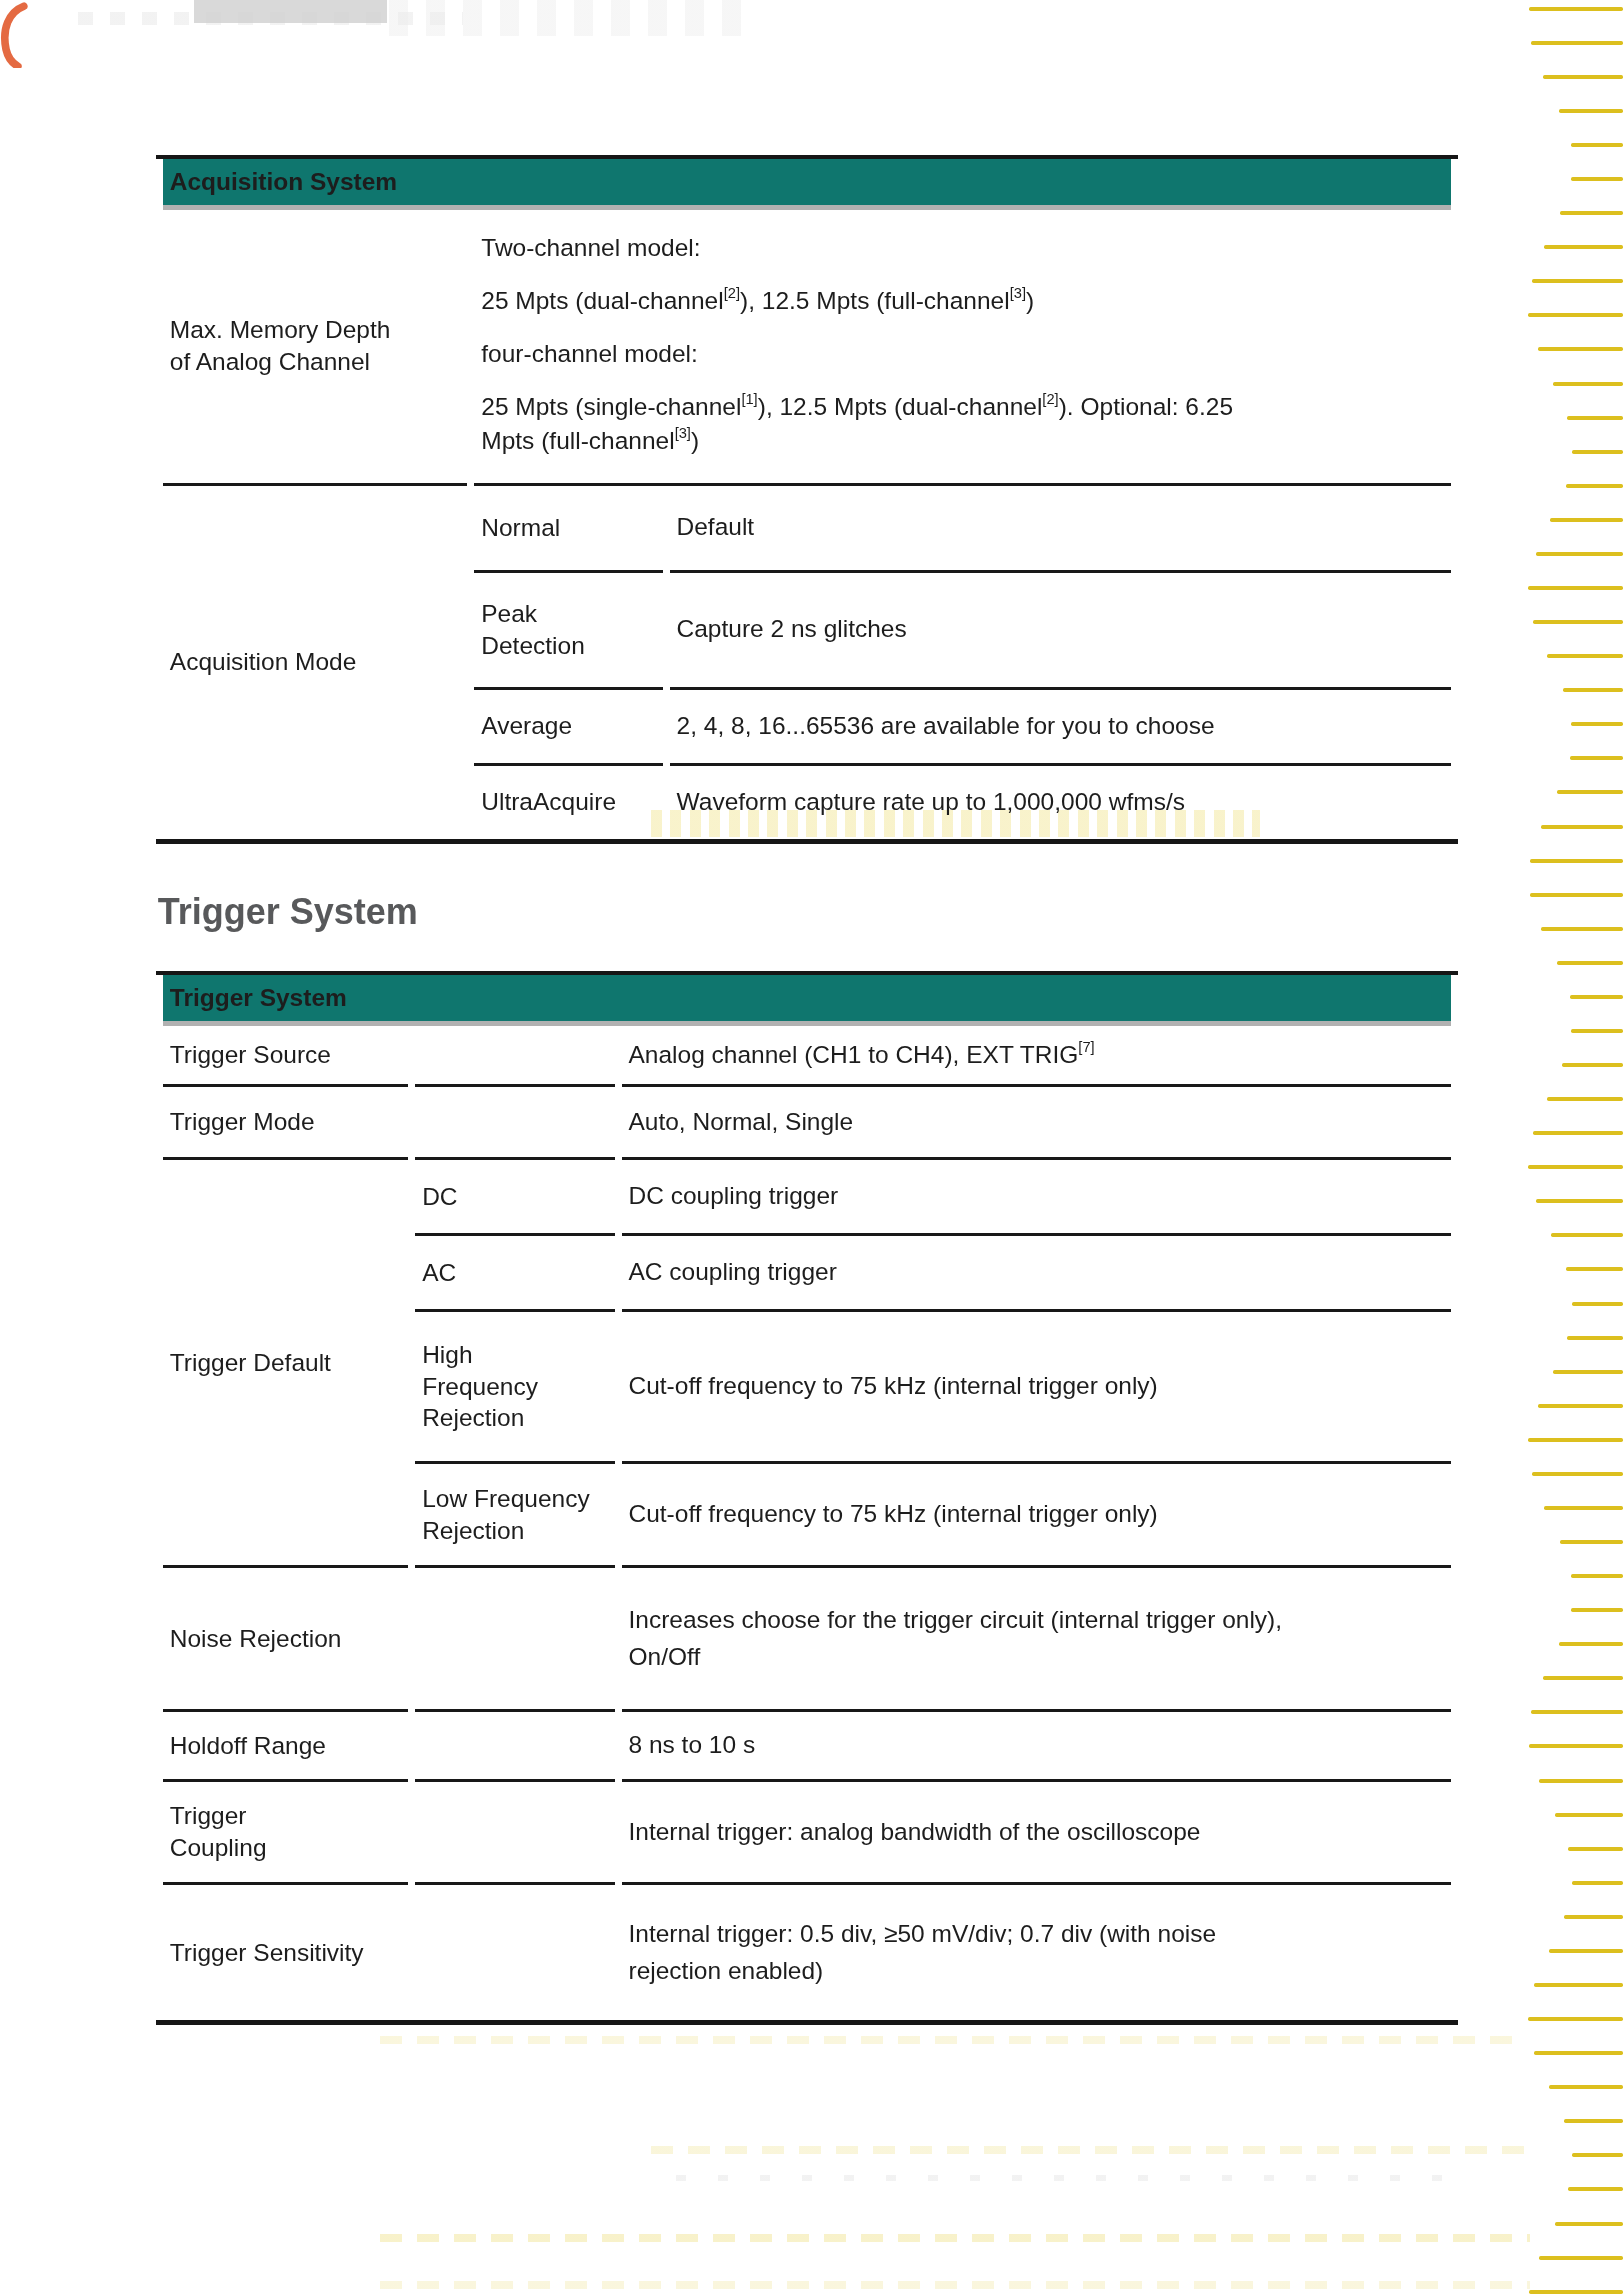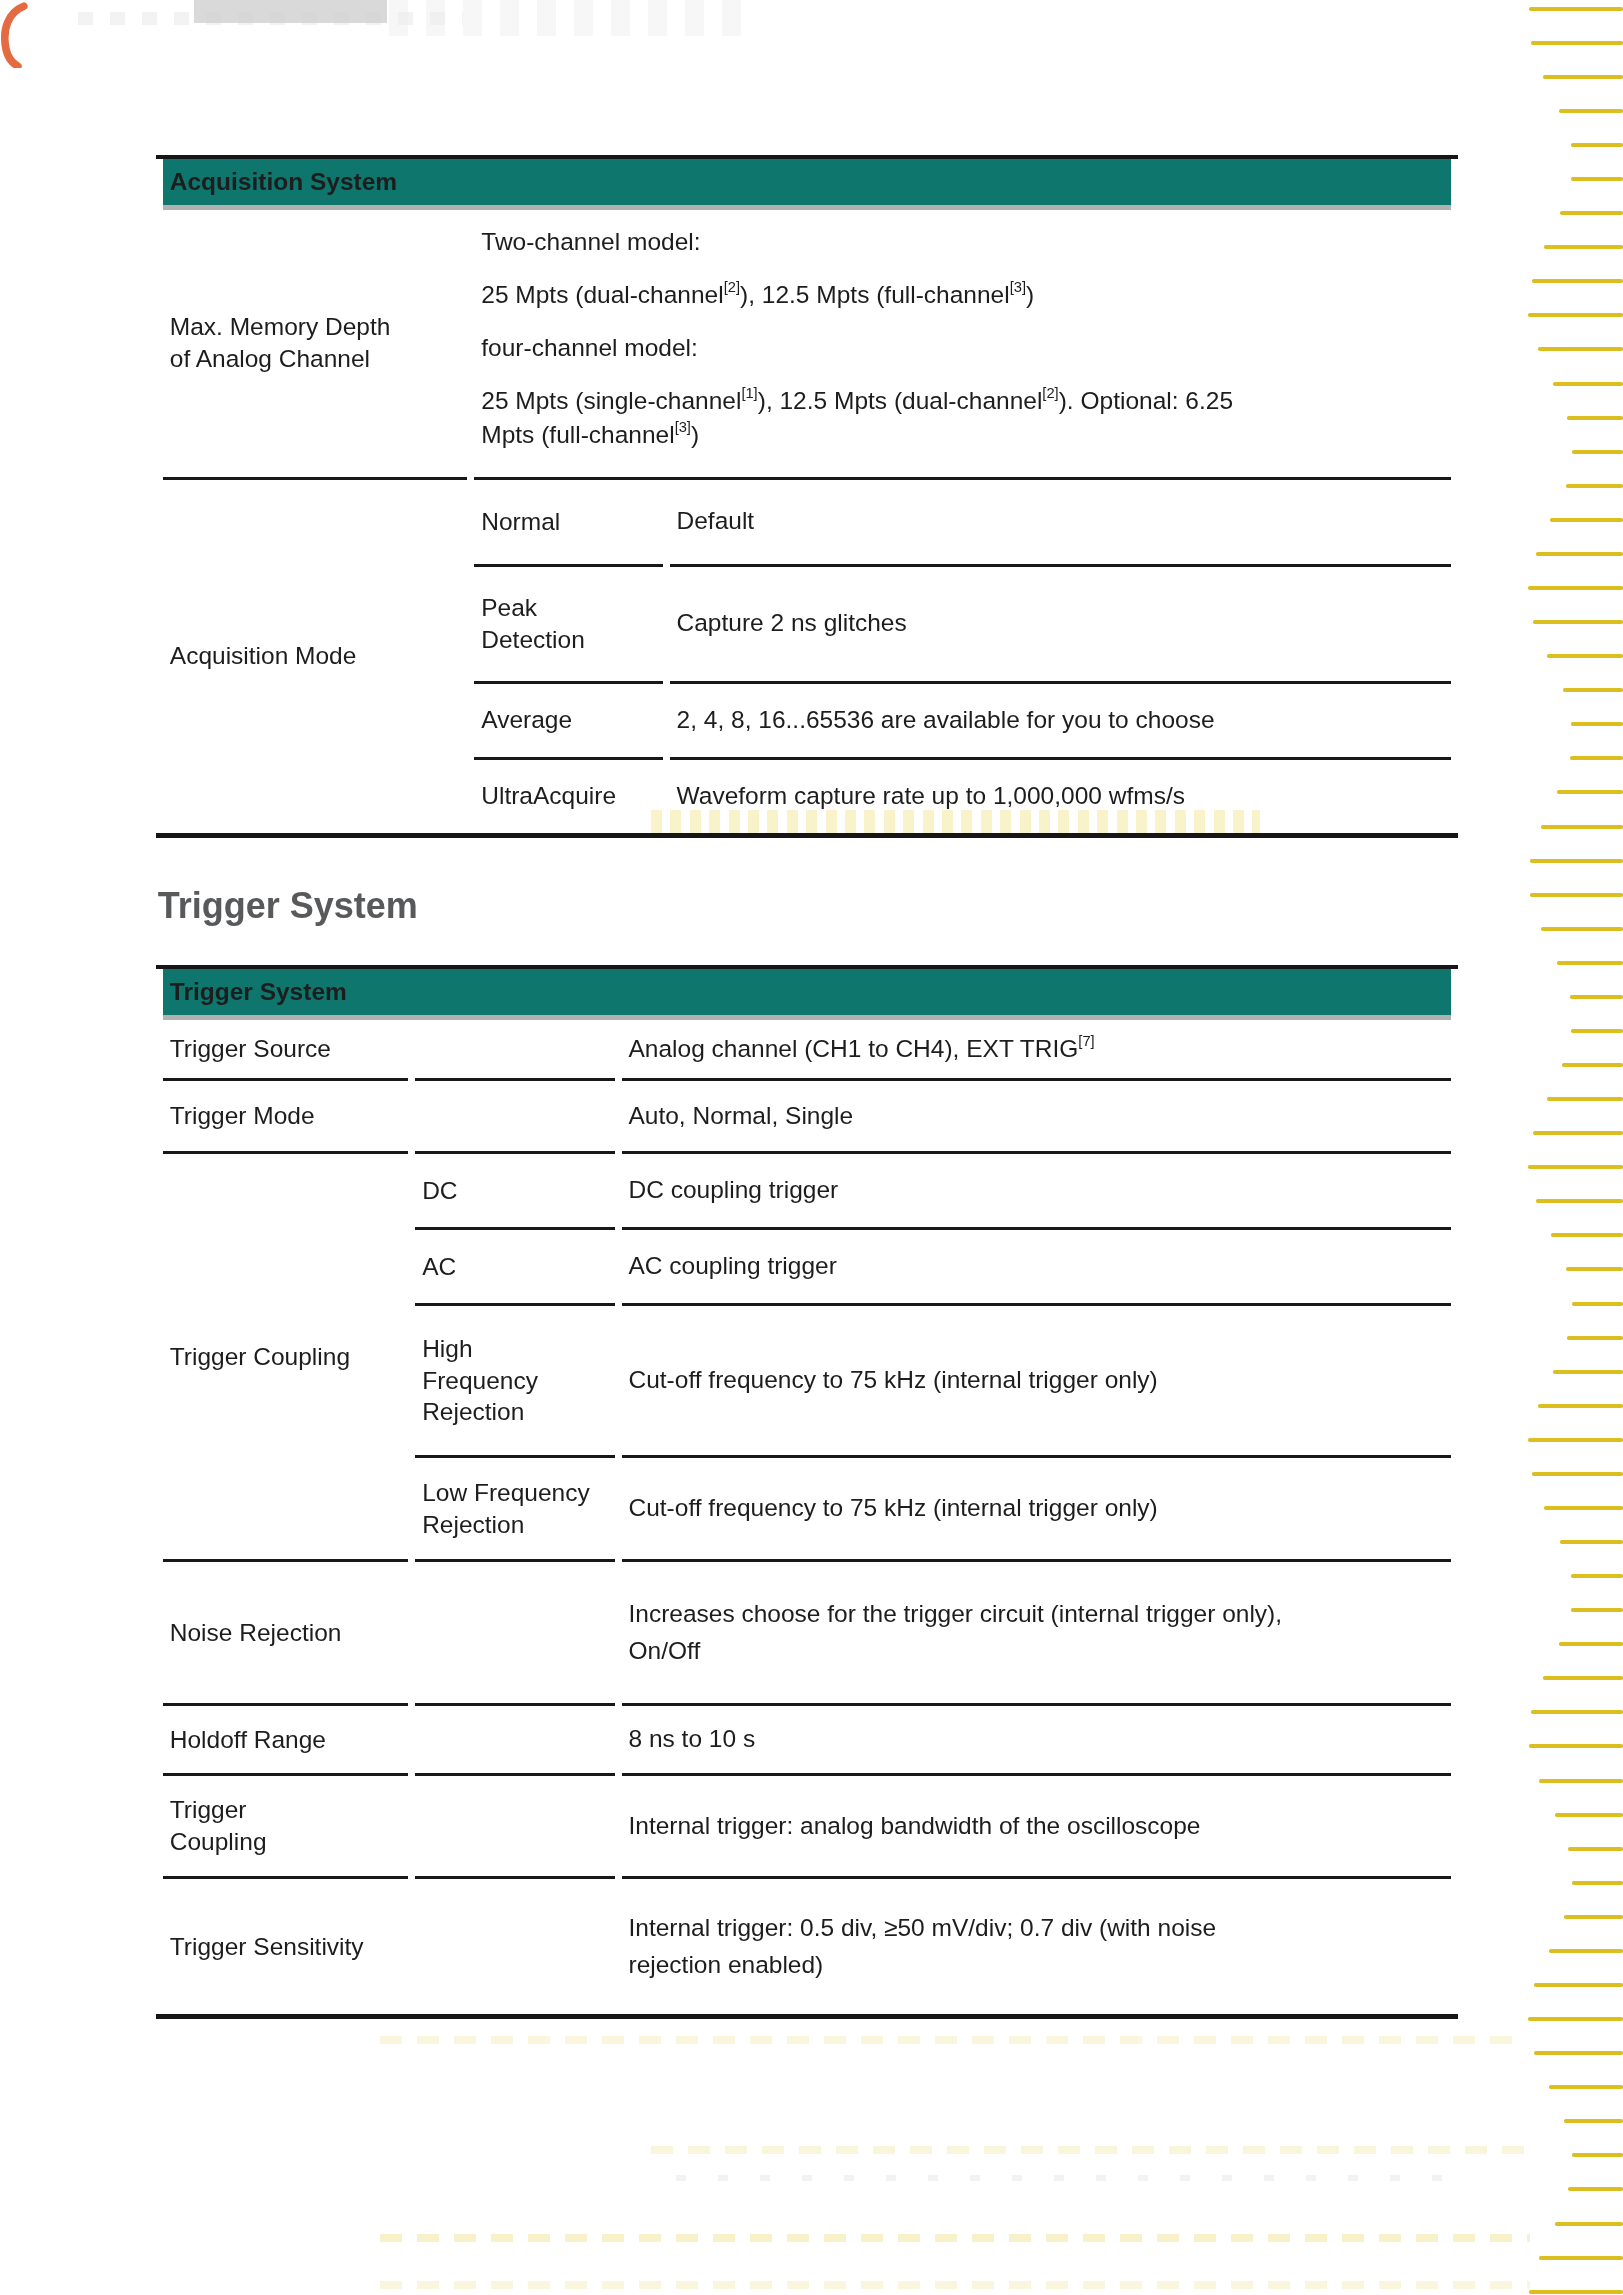--- a/index.html
+++ b/index.html
@@ -58,21 +58,21 @@
     height:51px;padding-left:12px;
     border-bottom:5px solid #b1b1b1;
   }
   td.bb{border-bottom:3.4px solid #181818;}
   td.lbl{line-height:1.85;margin-left:17px;}
   td.subn{line-height:1.75;padding-right:25px;}
   .vl{line-height:1.5;}
   sup{font-size:0.6em;line-height:0;position:relative;top:-0.1em;}
   
   .vp{margin:21px 0;line-height:1.3;}
-  .vp:first-child{margin-top:11px;}
+  .vp:first-child{margin-top:17px;}
   .vp.cont{margin-top:-18.6px;}
   td.memval{vertical-align:top;padding-top:5px;}
 
   .section-heading{
     font-size:36px;line-height:1.15;font-weight:700;color:#58595b;
     margin:47px 0 39px 1.7px;
   }
   .footer{margin:152px 0 0 25px;font-size:25px;color:#141414;}
   .footer b{margin-left:7.6px;font-weight:700;}
 </style>
@@ -248,21 +248,21 @@
         </td>
       </tr>
       <tr>
         <td class="lbl bb" style="height:73px">Trigger Mode</td>
         <td class="bb"></td>
         <td class="bb">
           <div class="vl">Auto, Normal, Single</div>
         </td>
       </tr>
       <tr>
-        <td class="lbl bb" rowspan="4">Trigger Coupling</td>
+        <td class="lbl bb" rowspan="4">Trigger Default</td>
         <td class="subn bb" style="height:76px">
           <div>DC</div>
         </td>
         <td class="bb">
           <div class="vl">DC coupling trigger</div>
         </td>
       </tr>
       <tr>
         <td class="subn bb" style="height:76px">
           <div>AC</div>

